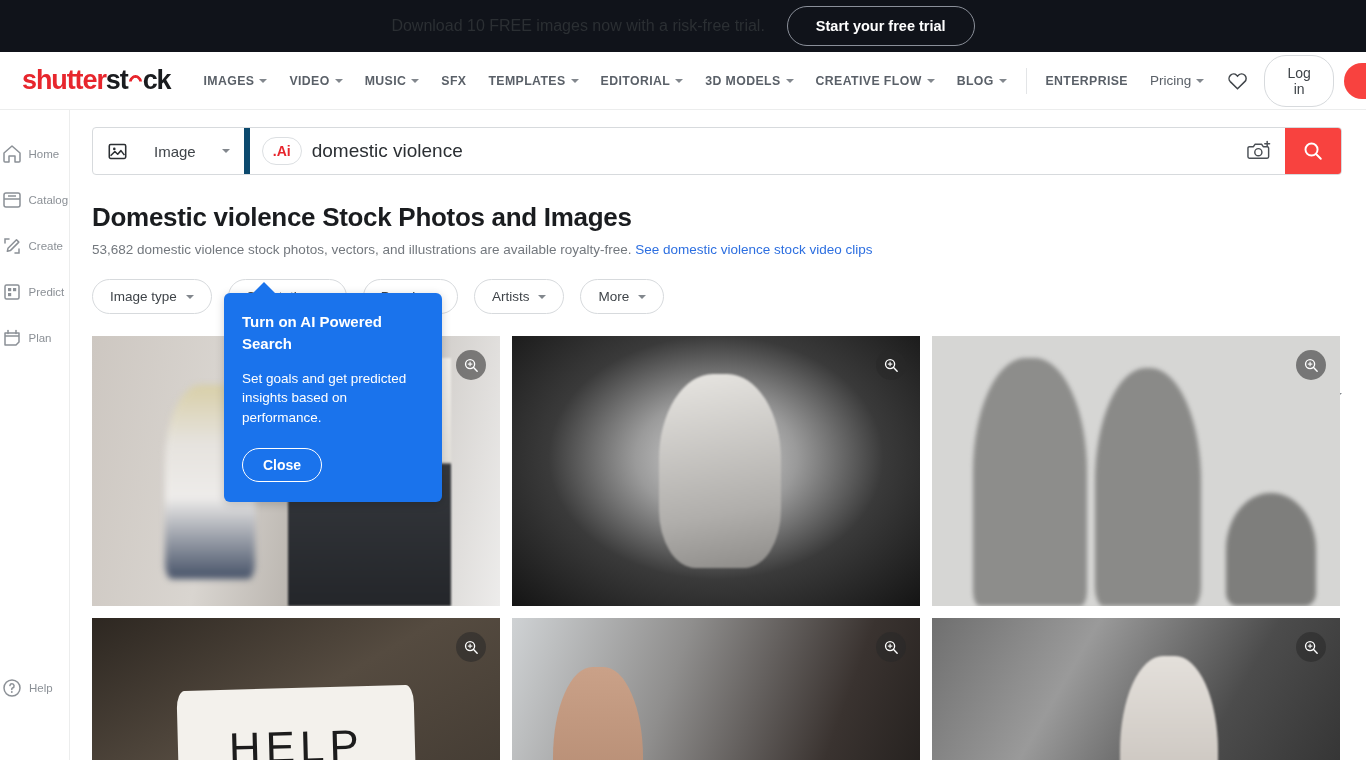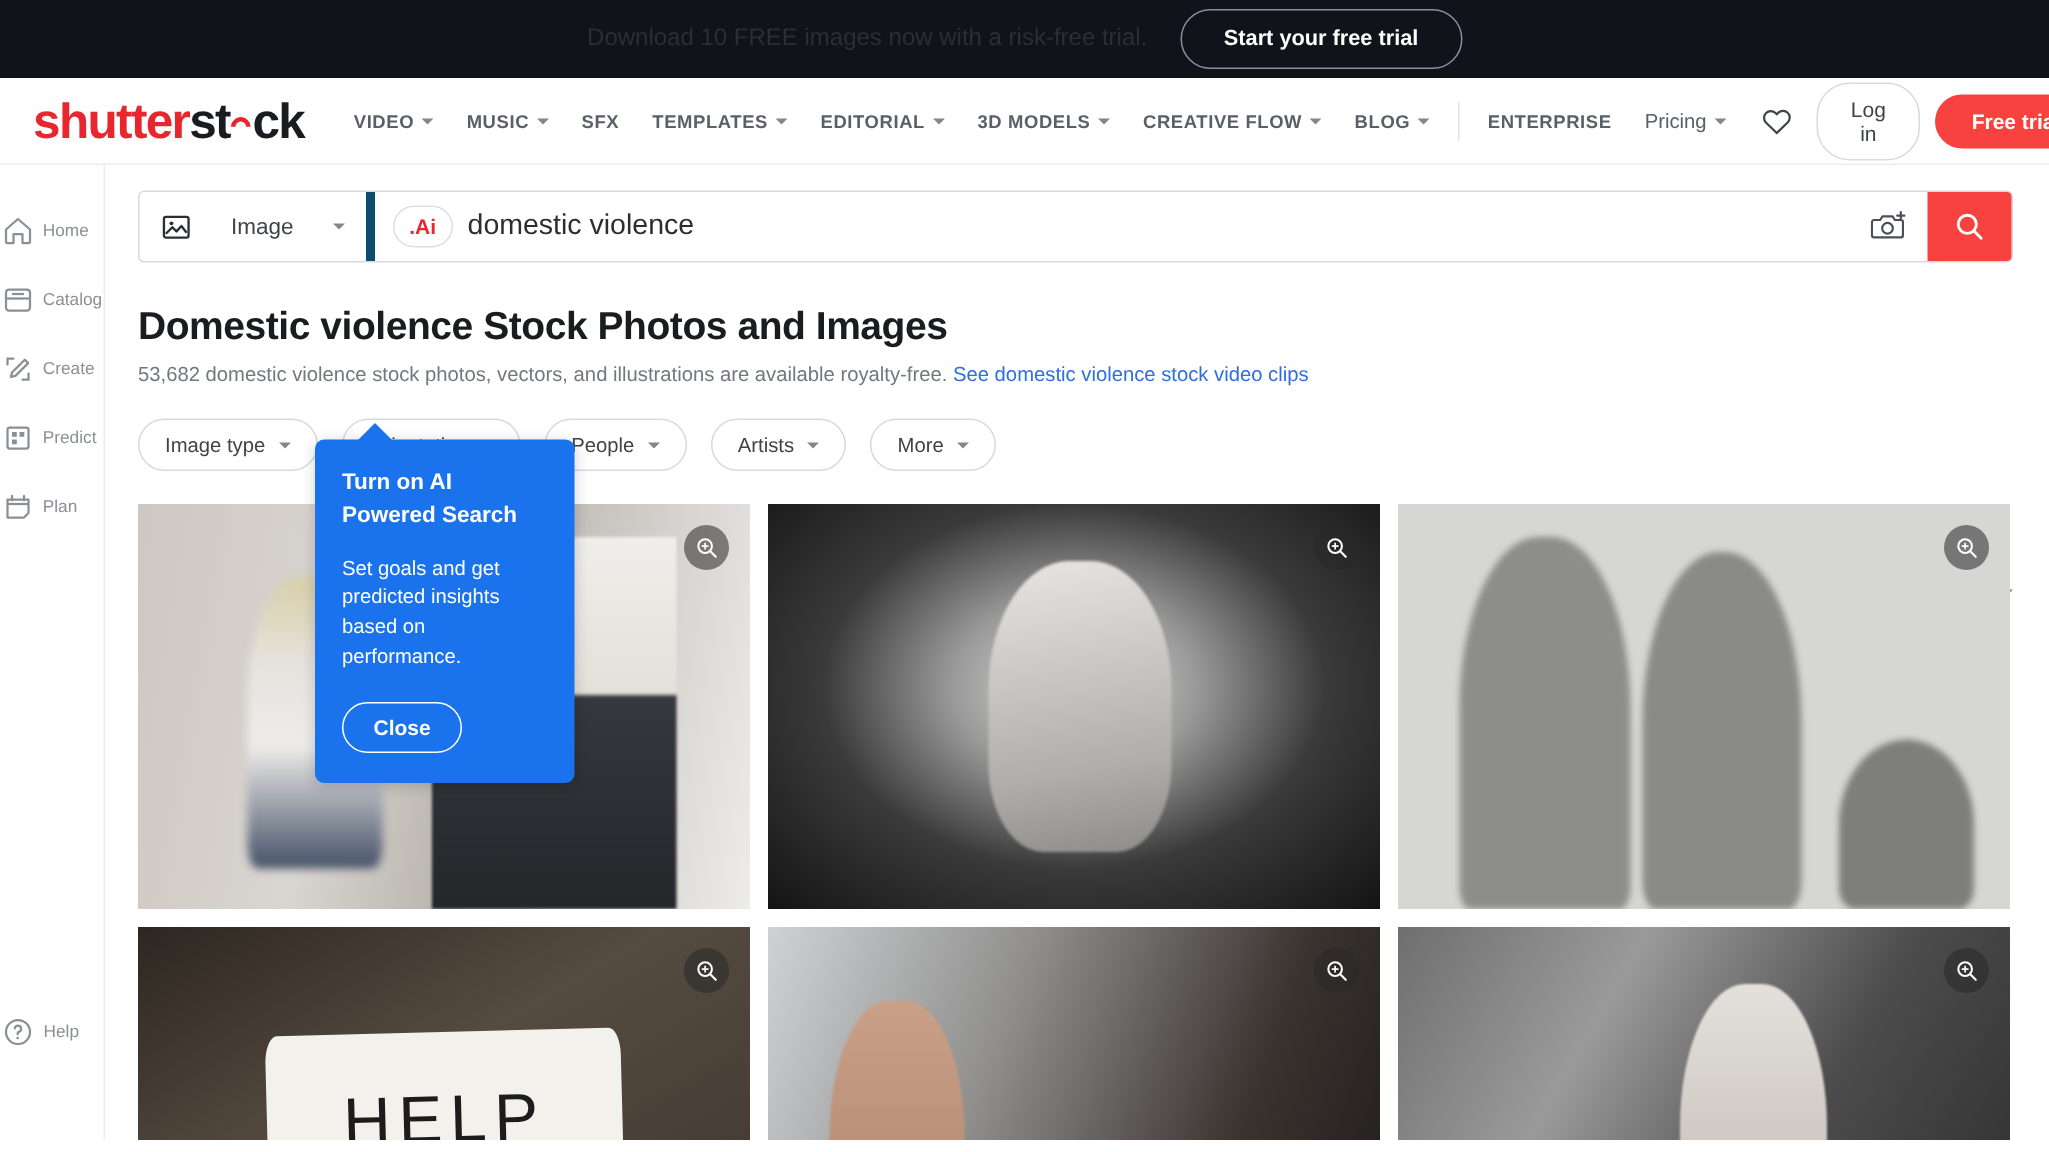--- a/index.html
+++ b/index.html
@@ -37,21 +37,21 @@
     height: 58px;
     display: flex;
     align-items: center;
     border-bottom: 1px solid #eceded;
     padding-left: 22px;
     position: relative;
     z-index: 30;
     background: #fff;
   }
   .logo {
-    font-size: 33px;
+    font-size: 27px;
     font-weight: bold;
     letter-spacing: -1.1px;
     display: flex;
     align-items: baseline;
     margin-right: 22px;
     white-space: nowrap;
   }
   .logo .red { color: #e7262d; }
   .logo .blk { color: #1a1c1f; }
   .logo .mark {
@@ -314,23 +314,23 @@
   .th-6 { background: linear-gradient(120deg,#6f6f6f 0%,#9a9a9a 30%,#4c4c4c 62%,#2a2a2a 100%); }
   .th-6:after {
     content:""; position:absolute; left:46%; top:14%; width:24%; height:80%;
     background: linear-gradient(180deg,#e4e0db,#b9b2ab);
     border-radius: 44% 44% 22% 22%; filter: blur(.8px);
   }
 
   
   .tooltip {
     position: absolute;
-    left: 140px;
+    left: 154px;
     top: 183px;
-    width: 173px;
+    width: 218px;
     background: #1a73ec;
     color: #fff;
     border-radius: 6px;
     padding: 18px 18px 20px;
     z-index: 40;
     box-shadow: 0 2px 10px rgba(0,0,0,.18);
   }
   .tooltip:before {
     content: "";
     position: absolute;
@@ -364,20 +364,24 @@
 
 <div class="header">
   <div class="logo">
     <span class="red">shutter</span>
       <span class="blk">st</span>
       <span class="mark"></span>
       <span class="blk">ck</span>
   </div>
 
   <div class="nav">
+    <div class="nav-item">
+      <span>IMAGES</span>
+      <span class="caret"></span>
+    </div>
     <div class="nav-item">
       <span>VIDEO</span>
       <span class="caret"></span>
     </div>
     <div class="nav-item">
       <span>MUSIC</span>
       <span class="caret"></span>
     </div>
     <div class="nav-item">
       <span>SFX</span>

